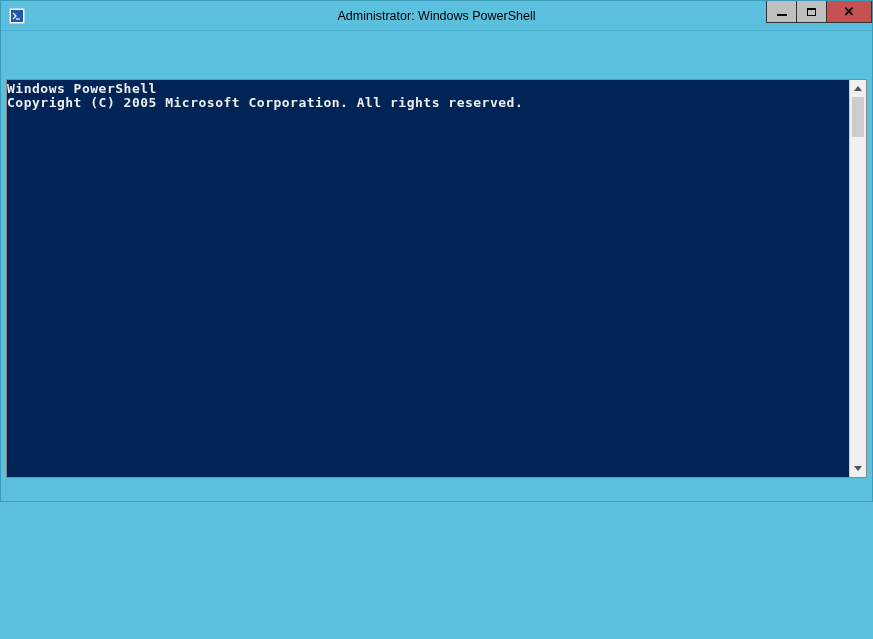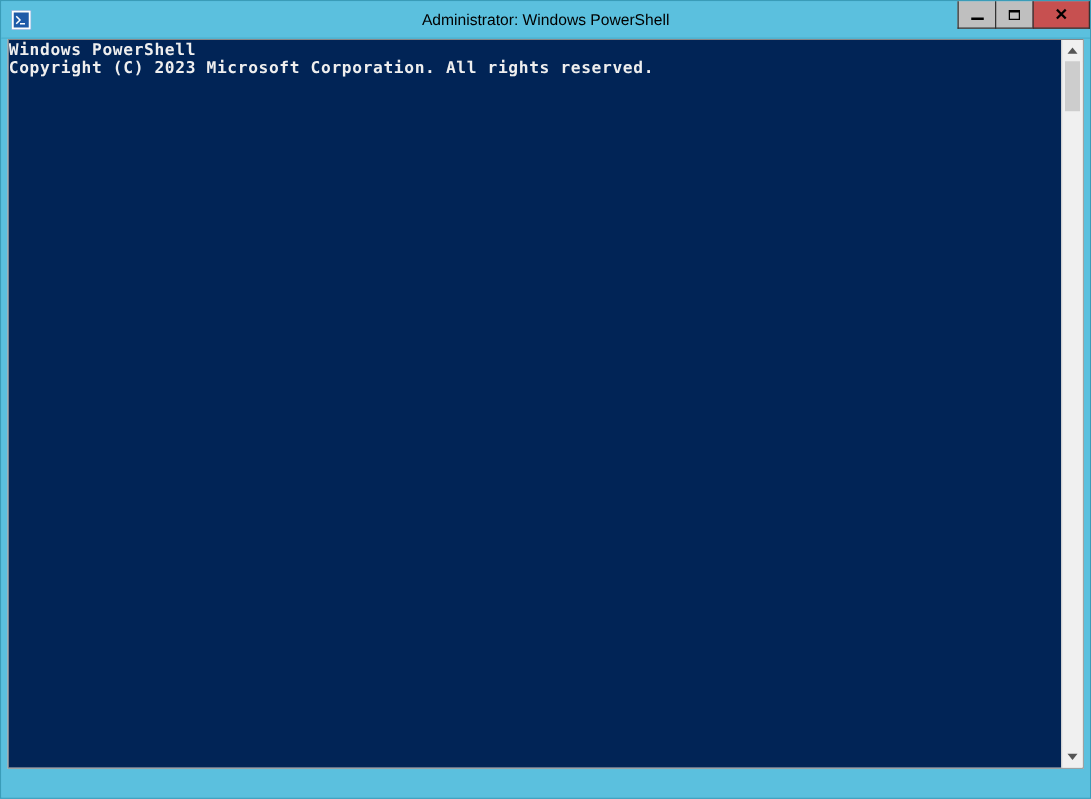--- a/index.html
+++ b/index.html
@@ -9,21 +9,21 @@
     }
     body {
       width: 873px;
       height: 639px;
       font-family: "Segoe UI", Tahoma, sans-serif;
       background: #5bc0de;
       overflow: hidden;
     }
     .window {
       width: 873px;
-      height: 639px;
+      height: 502px;
       background: #5bc0de;
       display: flex;
       flex-direction: column;
       border: 1px solid #3a9cb8;
     }
     .titlebar {
       height: 30px;
       background: #5bc0de;
       display: flex;
       align-items: center;
@@ -92,20 +92,21 @@
     .close-glyph {
       font-weight: bold;
       font-size: 13px;
       color: #000;
     }
     .inner-frame {
       flex: 1;
       background: #5bc0de;
       padding: 0 5px 23px 5px;
       display: flex;
+      margin-top: 48px;
     }
     .console-wrap {
       flex: 1;
       display: flex;
       background: #fff;
       border: 1px solid #888;
     }
     .console {
       flex: 1;
       background: #012456;
@@ -194,21 +195,21 @@
       <div class="win-btn maximize">
         <div class="max-glyph"></div>
       </div>
       <div class="win-btn close">
         <span class="close-glyph">✕</span>
       </div>
     </div>
   </div>
   <div class="inner-frame">
     <div class="console-wrap">
-      <div class="console"><div class="line">Windows PowerShell</div><div class="line">Copyright (C) 2023 Microsoft Corporation. All rights reserved.</div><div class="line"></div></div>
+      <div class="console"><div class="line">Windows PowerShell</div><div class="line">Copyright (C) 2005 Microsoft Corporation. All rights reserved.</div><div class="line"></div></div>
       <div class="scrollbar">
         <div class="sb-btn">
           <div class="arrow up"></div>
         </div>
         <div class="sb-track">
           <div class="sb-thumb"></div>
         </div>
         <div class="sb-btn">
           <div class="arrow down"></div>
         </div>

